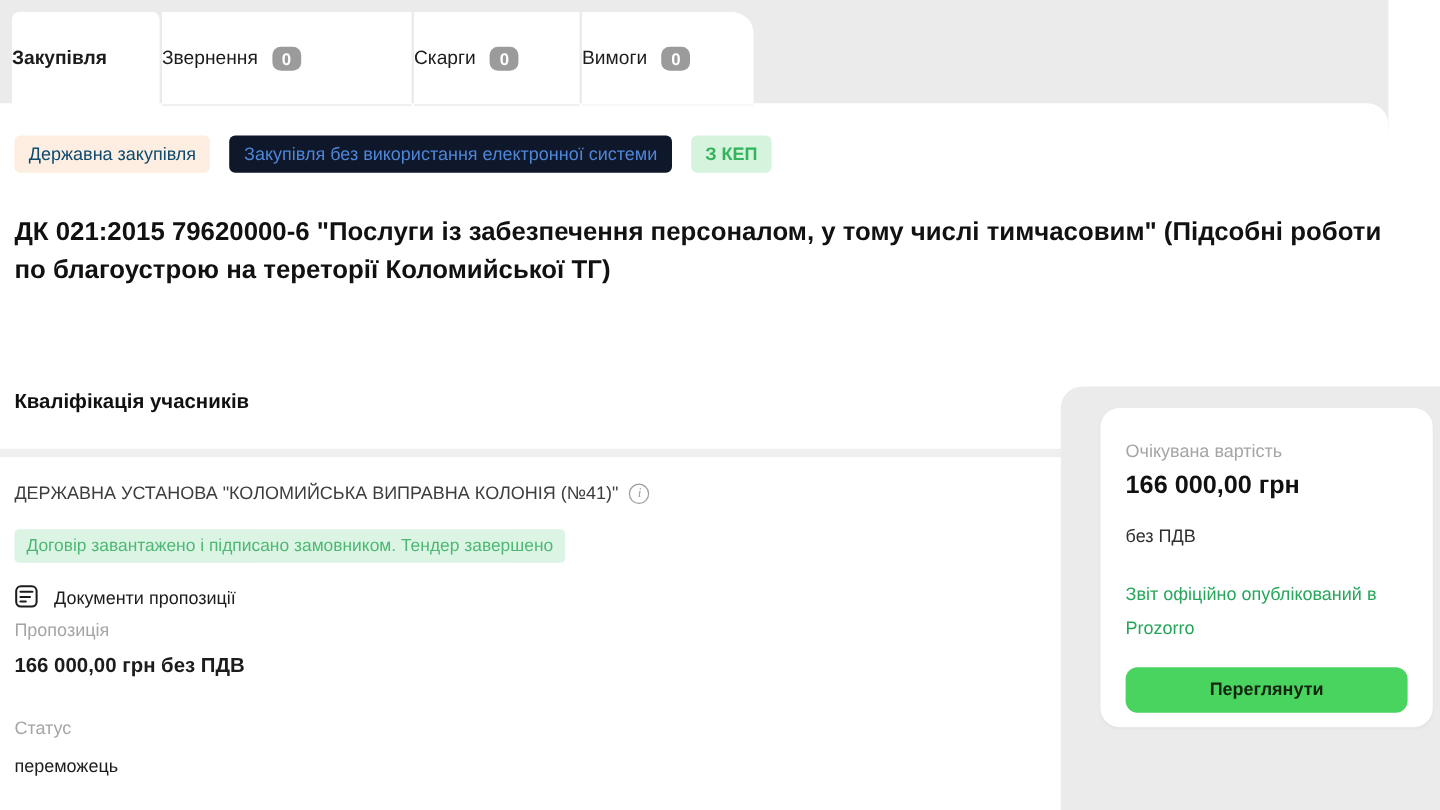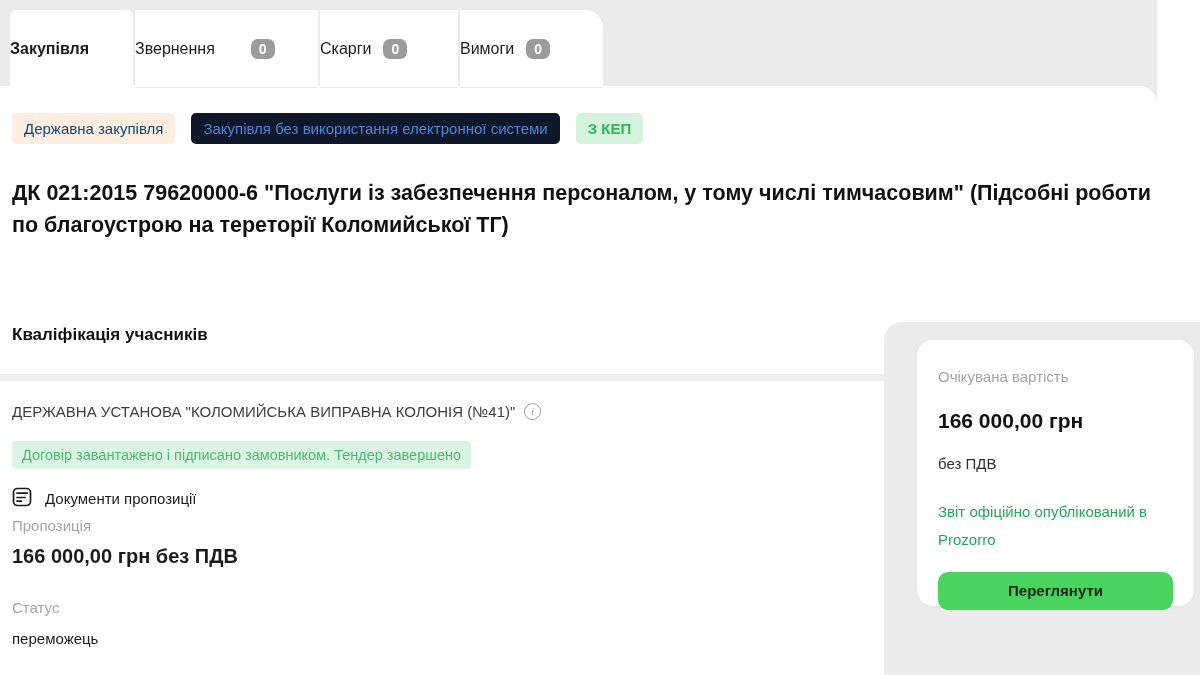--- a/index.html
+++ b/index.html
@@ -16,21 +16,21 @@
   
   .main-panel { position:absolute; left:0; top:86px; width:1157px; height:589px; background:#ffffff; border-top-right-radius:18px; }
   
   .tabs { position:absolute; left:10px; top:10px; display:flex; gap:2px; z-index:5; }
   .tab {
     background:#ffffff; height:78px; display:flex; align-items:center; justify-content:flex-start;
     font-size:16px; color:#1c1c1c; cursor:pointer; border-bottom:1px solid #e6e6e6;
   }
   .tab.active { font-weight:bold; border-bottom:none; border-top-left-radius:6px; border-top-right-radius:6px; }
   .tab.t1 { width:123px; }
-  .tab.t2 { width:183px;gap:24px; }
+  .tab.t2 { width:208px; }
   .tab.t3 { width:138px; }
   .tab.t4 { width:143px; border-top-right-radius:18px; }
   .count-badge {
     background:#9b9b9b; color:#ffffff; font-weight:bold; font-size:14px;
     border-radius:7px; padding:3px 8px; margin-left:12px; line-height:1;
   }
   
   .pills { position:absolute; left:12px; top:113px; display:flex; gap:16px; z-index:4; }
   .pill { font-size:15px; padding:7px 12px; border-radius:5px; white-space:nowrap; }
   .pill.orange { background:#fdeee1; color:#0c4a6e; }
@@ -58,32 +58,32 @@
     background:#dcf4e4; color:#4db873; font-size:14.5px; padding:6px 10px; border-radius:4px;
   }
   
   .docs-row { position:absolute; left:12px; top:487px; display:flex; align-items:flex-end; gap:13px; z-index:4; cursor:pointer; }
   .docs-label { font-size:15px; color:#1c1c1c; }
   .doc-icon { width:20px; height:20px; display:block; }
   
   .field-label { position:absolute; left:12px; font-size:15px; color:#a5a5a5; z-index:4; }
   .field-value { position:absolute; left:12px; font-size:15px; color:#1c1c1c; z-index:4; }
   .lbl-proposal { top:517px; }
-  .val-proposal { top:545px; font-size:20px; font-weight:bold; }
+  .val-proposal { top:545px; font-size:17px; font-weight:bold; }
   .lbl-status { top:599px; }
   .val-status { top:630px; }
   
   .side-panel { position:absolute; left:884px; top:322px; width:316px; height:353px; background:#ebebeb; border-top-left-radius:18px; z-index:6; }
   .side-card {
     position:absolute; left:33px; top:18px; width:277px; height:266px;
     background:#ffffff; border-radius:16px; padding:28px 21px 0 21px;
     box-shadow:0 1px 3px rgba(0,0,0,0.04);
   }
   .exp-label { font-size:15px; color:#a5a5a5; }
-  .exp-value { font-size:21px; font-weight:bold; color:#111; margin-top:24px; }
+  .exp-value { font-size:21px; font-weight:bold; color:#111; margin-top:8px; }
   .vat-note  { font-size:15px; color:#2e2e2e; margin-top:22px; }
   .report-link {
     display:block; margin-top:26px; font-size:15px; font-weight:normal; color:#27a65b;
     line-height:1.85; text-decoration:none; cursor:pointer;
   }
   .view-button {
     margin-top:18px; width:100%; height:38px; background:#49d35f; border:none; border-radius:10px;
     font-family:"Liberation Sans", sans-serif; font-size:15px; font-weight:bold; color:#13240f; cursor:pointer;
   }
 </style>

